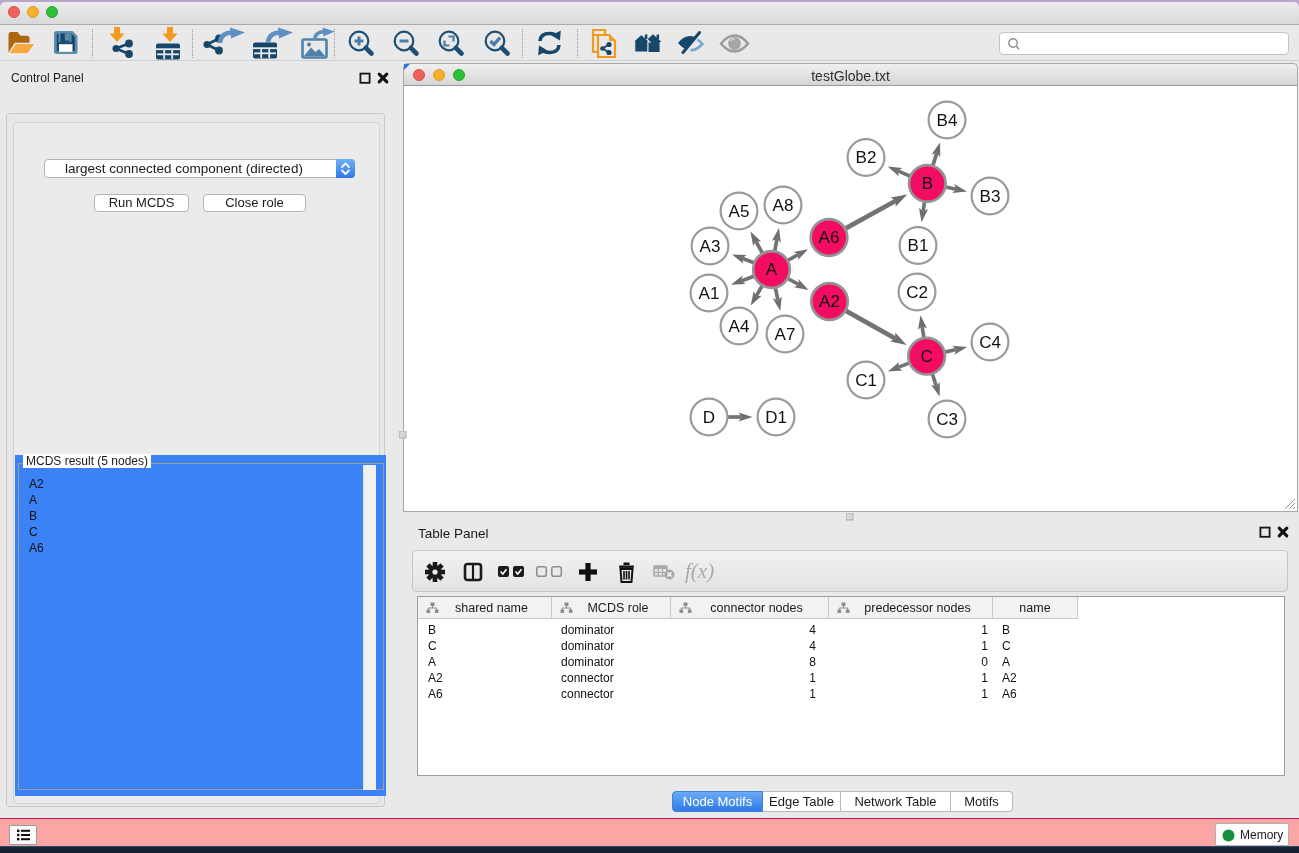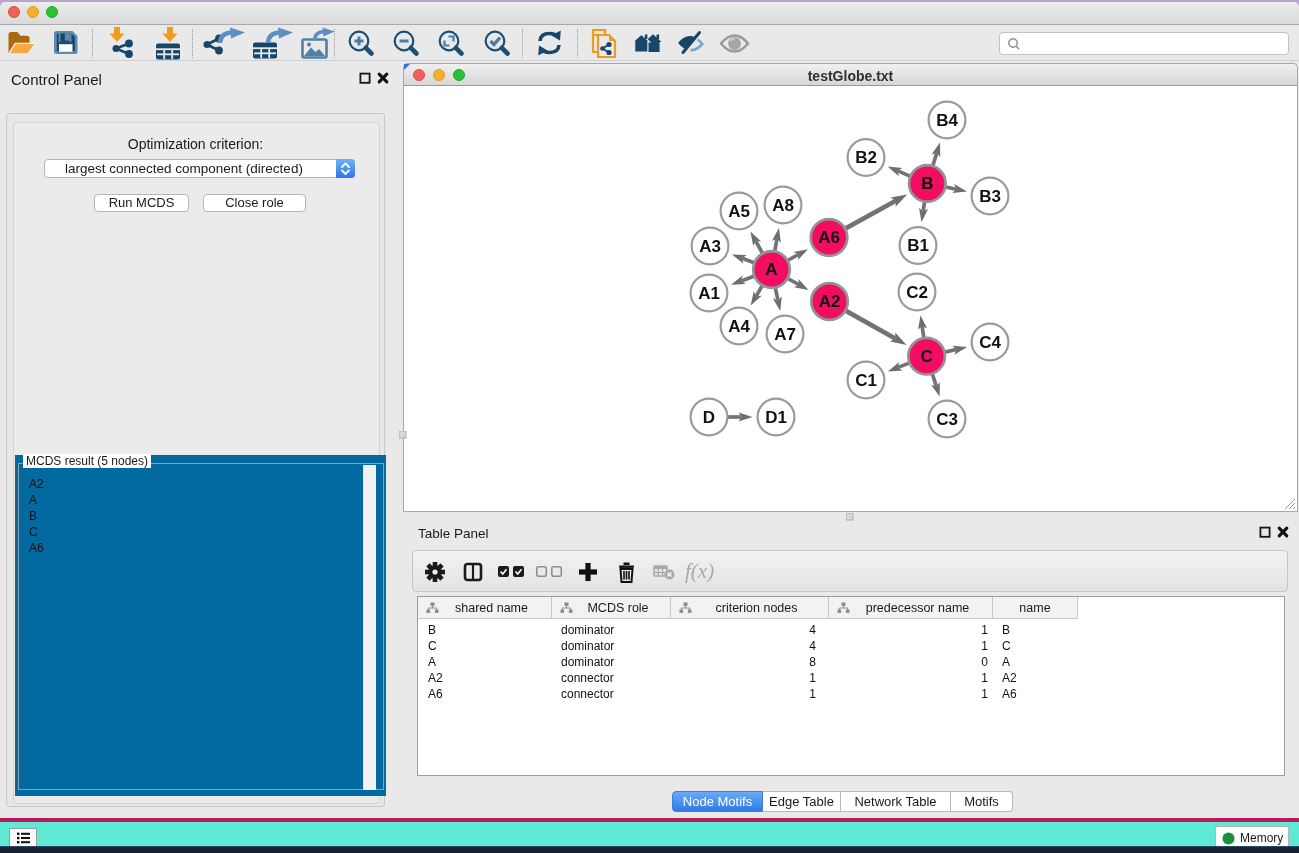--- a/index.html
+++ b/index.html
@@ -21,51 +21,51 @@
 
 #toolbar { left:0; top:26px; width:1299px; height:35px; background:#e9e9e9;
   border-bottom:1px solid #d0d0d0; }
 .sep { position:absolute; top:3px; height:29px; width:0;
   border-left:1px dotted #9a9a9a; }
 #searchbox { position:absolute; left:999px; top:6px; width:290px; height:23px;
   background:#fff; border:1px solid #c3c3c3; border-radius:4px; }
 
 
 #cpanel { left:0; top:61px; width:391px; height:757px; background:#e9e9e9; }
-#cpanel .hdr { position:absolute; left:11px; top:10px; font-size:15px; color:#1a1a1a; }
+#cpanel .hdr { position:absolute; left:11px; top:10px; font-size:12px; color:#1a1a1a; }
 .tabs1 { position:absolute; top:35px; left:77px; height:19px; display:flex; font-size:13px; }
 .tabs1 .tab { background:#fff; border:1px solid #b9b9b9; border-left:none;
   color:#1a1a1a; display:flex; align-items:center; justify-content:center; }
 .tabs1 .tab:first-child { border-left:1px solid #b9b9b9; border-radius:4px 0 0 4px; }
 .tabs1 .tab:last-child { border-radius:0 4px 4px 0; }
 .tabs1 .tab.sel { background:linear-gradient(#6aabf5,#3079e8); color:#fff; border-color:#3c7fd9; }
 #tabpane { position:absolute; left:6px; top:52px; width:379px; height:694px;
   border:1px solid #c9c9c9; border-radius:3px; background:#e7e7e7; }
 #innerpane { position:absolute; left:6px; top:8px; width:367px; height:682px;
   border:1px solid #d2d2d2; border-radius:4px; background:#ebebeb; }
 #optlabel { position:absolute; top:22px; width:100%; text-align:center; font-size:14px; color:#1a1a1a; }
 #combo { position:absolute; left:37px; top:45px; width:311px; height:19px;
   background:#fff; border:1px solid #b5b5b5; border-radius:4px; font-size:13.5px; color:#1a1a1a; }
 #combo .txt { position:absolute; left:12px; top:1px;padding-left:8px; }
 #combo .step { position:absolute; right:-1px; top:-1px; width:19px; height:19px;
   background:linear-gradient(#6fb0f7,#2e78e8); border-radius:0 4px 4px 0; }
 .btn { position:absolute; height:18px; background:#fff; border:1px solid #b5b5b5;
   border-radius:4px; font-size:13px; color:#1a1a1a; text-align:center; line-height:16px; }
-#fieldset { position:absolute; left:8px; top:341px; width:371px; height:341px; background:#0369a1; }
+#fieldset { position:absolute; left:8px; top:341px; width:371px; height:341px; background:#3b82f6; }
 #fieldset .bordr { position:absolute; left:3px; top:8px; width:366px; height:327px; border:1px solid #9d9d9d; }
 #fieldset .legend { position:absolute; left:8px; top:-1px; background:#fff; padding:0 3px;
   font-size:12px; color:#1a1a1a; }
 #fieldset .it { position:absolute; left:14px; font-size:12px; color:#111; }
 #fieldset .sb { position:absolute; left:348px; top:10px; width:13px; height:325px; background:#f0f0f0; border-left:1px solid #e3e3e3;}
 
 
 #rightarea { left:391px; top:61px; width:908px; height:757px; background:#e9e9e9; }
 
 
-#netwin { position:absolute; left:12px; top:2px; width:895px; height:449px;font-weight:bold; }
+#netwin { position:absolute; left:12px; top:2px; width:895px; height:449px; }
 #nettitle { position:absolute; left:0; top:0; width:100%; height:23px;
   background:linear-gradient(#f0f0f0,#d6d6d6); border:1px solid #a9a9a9; border-bottom:1px solid #9a9a9a;
   border-radius:5px 5px 0 0; }
 #nettitle .title { position:absolute; width:100%; text-align:center; top:4px; font-size:14px; color:#303030; }
 #netcanvas { position:absolute; left:0; top:23px; width:895px; height:426px; background:#fff;
   border:1px solid #a9a9a9; border-top:none; }
 
 
 #tpanel { position:absolute; left:4px; top:458px; width:904px; height:294px; }
 #tpanel .hdr { position:absolute; left:23px; top:7px; font-size:13.5px; color:#1a1a1a; }
@@ -78,22 +78,22 @@
   font-size:12.5px; color:#1a1a1a; text-align:center; line-height:22px; }
 .trow { position:absolute; font-size:12px; color:#111; height:16px; line-height:16px; }
 .tabs2 { position:absolute; top:272px; left:277px; height:21px; display:flex; font-size:13px; }
 .tabs2 .tab { background:#fff; border:1px solid #b9b9b9; border-left:none;
   color:#1a1a1a; display:flex; align-items:center; justify-content:center; }
 .tabs2 .tab:first-child { border-left:1px solid #b9b9b9; border-radius:4px 0 0 4px; }
 .tabs2 .tab:last-child { border-radius:0 4px 4px 0; }
 .tabs2 .tab.sel { background:linear-gradient(#6aabf5,#3079e8); color:#fff; border-color:#3c7fd9; }
 
 
-#statusbar { left:0; top:818px; width:1299px; height:28px; background:#5eead4;
-  border-top:4px solid #be185d;padding-left:24px; }
+#statusbar { left:0; top:818px; width:1299px; height:28px; background:#fca5a5;
+  border-top:1px solid #be185d;padding-left:24px; }
 #listbtn { position:absolute; left:9px; top:6px; width:28px; height:20px; background:#fbfbfb;
   border:1px solid #9b9b9b; border-radius:1px; }
 #membtn { position:absolute; left:1215px; top:4px; width:74px; height:23px; background:#fdfdfd;
   border:1px solid #b2b2b2; border-radius:2px; font-size:12px; color:#1a1a1a; }
 #bottomstrip { left:0; top:846px; width:1299px; height:7px;
   background:linear-gradient(#2c4866 0px,#2c4866 1px,#1b2638 1px,#141d2e 7px); }
 </style>
 </head>
 <body>
 <div id="topstrip" class="abs"></div>
@@ -253,21 +253,20 @@
 </div>
 
 <div id="cpanel" class="abs">
   <div class="hdr">Control Panel</div>
   <svg width="32" height="14" style="position:absolute;left:358px;top:10px" viewBox="0 0 32 14">
     <rect x="2.4" y="2.6" width="9.2" height="9.2" fill="none" stroke="#161616" stroke-width="1.8"></rect>
     <path d="M21.2 3.2 L28.8 10.8 M28.8 3.2 L21.2 10.8" stroke="#111" stroke-width="3.1" stroke-linecap="round"></path>
   </svg>
   <div id="tabpane">
     <div id="innerpane"></div>
-    <div id="optlabel">Optimization criterion:</div>
     <div id="combo">
       <div class="txt">largest connected component (directed)</div>
       <div class="step">
         <svg width="19" height="19" viewBox="0 0 19 19">
           <path d="M6 8 L9.5 4.4 L13 8" fill="none" stroke="#fff" stroke-width="1.8" stroke-linejoin="round" stroke-linecap="round"></path>
           <path d="M6 11.4 L9.5 15 L13 11.4" fill="none" stroke="#fff" stroke-width="1.8" stroke-linejoin="round" stroke-linecap="round"></path>
         </svg>
       </div>
     </div>
     <div class="btn" style="left:87px; top:80px; width:95px;">Run MCDS</div>
@@ -461,27 +460,27 @@
 <rect x="4.5" y="0.5" width="4" height="3.4" fill="#8b8b8b"></rect>
 <rect x="0.5" y="7.5" width="3.6" height="3.4" fill="#8b8b8b"></rect>
 <rect x="8.9" y="7.5" width="3.6" height="3.4" fill="#8b8b8b"></rect>
 <path d="M6.5 4 V6 M2.3 7.5 V6 H10.7 V7.5" fill="none" stroke="#8b8b8b" stroke-width="1"></path>
 </svg><span style="padding-left:14px">MCDS role</span></div>
 <div class="hcell" style="left:253px;width:158px"><svg width="13" height="12" viewBox="0 0 13 12" style="position:absolute;left:8px;top:5px">
 <rect x="4.5" y="0.5" width="4" height="3.4" fill="#8b8b8b"></rect>
 <rect x="0.5" y="7.5" width="3.6" height="3.4" fill="#8b8b8b"></rect>
 <rect x="8.9" y="7.5" width="3.6" height="3.4" fill="#8b8b8b"></rect>
 <path d="M6.5 4 V6 M2.3 7.5 V6 H10.7 V7.5" fill="none" stroke="#8b8b8b" stroke-width="1"></path>
-</svg><span style="padding-left:14px">criterion nodes</span></div>
+</svg><span style="padding-left:14px">connector nodes</span></div>
 <div class="hcell" style="left:411px;width:164px"><svg width="13" height="12" viewBox="0 0 13 12" style="position:absolute;left:8px;top:5px">
 <rect x="4.5" y="0.5" width="4" height="3.4" fill="#8b8b8b"></rect>
 <rect x="0.5" y="7.5" width="3.6" height="3.4" fill="#8b8b8b"></rect>
 <rect x="8.9" y="7.5" width="3.6" height="3.4" fill="#8b8b8b"></rect>
 <path d="M6.5 4 V6 M2.3 7.5 V6 H10.7 V7.5" fill="none" stroke="#8b8b8b" stroke-width="1"></path>
-</svg><span style="padding-left:14px">predecessor name</span></div>
+</svg><span style="padding-left:14px">predecessor nodes</span></div>
 <div class="hcell" style="left:575px;width:85px"><span style="">name</span></div>
 </div>
 <div class="trow" style="left:10px;top:25px">B</div>
 <div class="trow" style="left:143px;top:25px">dominator</div>
 <div class="trow" style="left:253px;top:25px;width:145px;text-align:right">4</div>
 <div class="trow" style="left:411px;top:25px;width:159px;text-align:right">1</div>
 <div class="trow" style="left:584px;top:25px">B</div>
 <div class="trow" style="left:10px;top:41px">C</div>
 <div class="trow" style="left:143px;top:41px">dominator</div>
 <div class="trow" style="left:253px;top:41px;width:145px;text-align:right">4</div>

